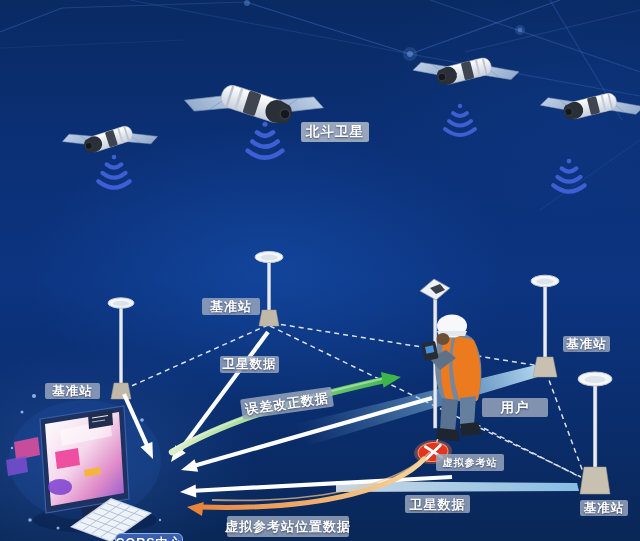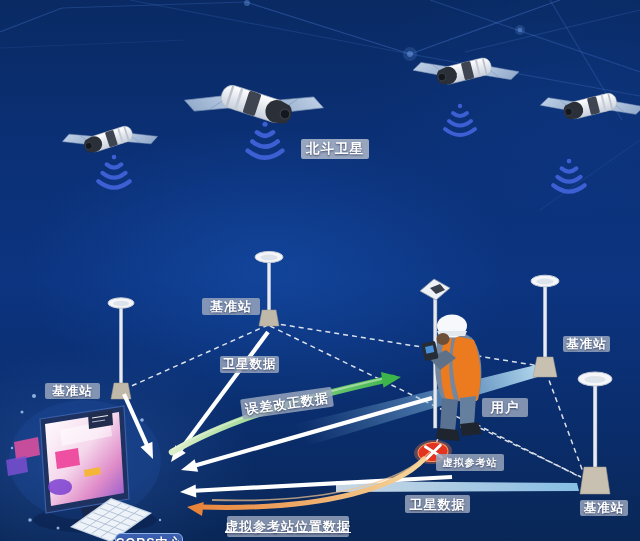--- a/index.html
+++ b/index.html
@@ -15,31 +15,31 @@
   svg.scene{position:absolute;left:0;top:0;}
   .label{
     position:absolute;
     display:flex;align-items:center;justify-content:center;
     background:var(--label-background, rgba(152,166,189,.84));
     color:#fff;font-weight:bold;white-space:nowrap;
     text-shadow:0 1px 2px rgba(15,25,55,.65);
     border-radius:2px;letter-spacing:1px;line-height:1;
     z-index:5;
   }
-  .lb-beidou{left:301px;top:139px;width:68px;height:20px;font-size:13.5px;background:rgba(176,186,202,.85);}
+  .lb-beidou{left:301px;top:122px;width:68px;height:20px;font-size:13.5px;background:rgba(176,186,202,.85);}
   .lb-bs2{left:202px;top:298px;width:58px;height:17px;font-size:13px;}
   .lb-bs1{left:45px;top:383px;width:55px;height:16px;font-size:12.5px;}
   .lb-satdata1{left:220px;top:356px;width:59px;height:17px;font-size:12.5px;}
   .lb-bs3{left:563px;top:336px;width:47px;height:16px;font-size:12.5px;}
-  .lb-user{left:482px;top:398px;width:46px;height:19px;font-size:13.5px;}
+  .lb-user{left:482px;top:398px;width:66px;height:19px;font-size:13.5px;}
   .lb-errcorr{left:241px;top:393px;width:92px;height:20px;font-size:13px;transform:rotate(-8deg);}
   .lb-vrs{left:436px;top:454px;width:68px;height:17px;font-size:10px;}
   .lb-satdata2{left:405px;top:495px;width:65px;height:18px;font-size:13px;}
   .lb-bs4{left:580px;top:500px;width:48px;height:16px;font-size:12.5px;}
-  .lb-vrspos{left:227px;top:516px;width:122px;height:21px;font-size:13px;text-decoration:underline;}
+  .lb-vrspos{left:227px;top:516px;width:122px;height:21px;font-size:13px;}
   .lb-cors{left:115px;top:533px;width:66px;height:18px;font-size:12.5px;
     background:#3a5fae;border:1px solid #8fb0ea;border-radius:6px;}
 </style>
 </head>
 <body>
 
 <svg class="scene" width="640" height="541" viewBox="0 0 640 541">
   <defs>
     <linearGradient id="wingGrad" x1="0" y1="0" x2="1" y2="1">
       <stop offset="0" stop-color="#c2d2e8"></stop>

